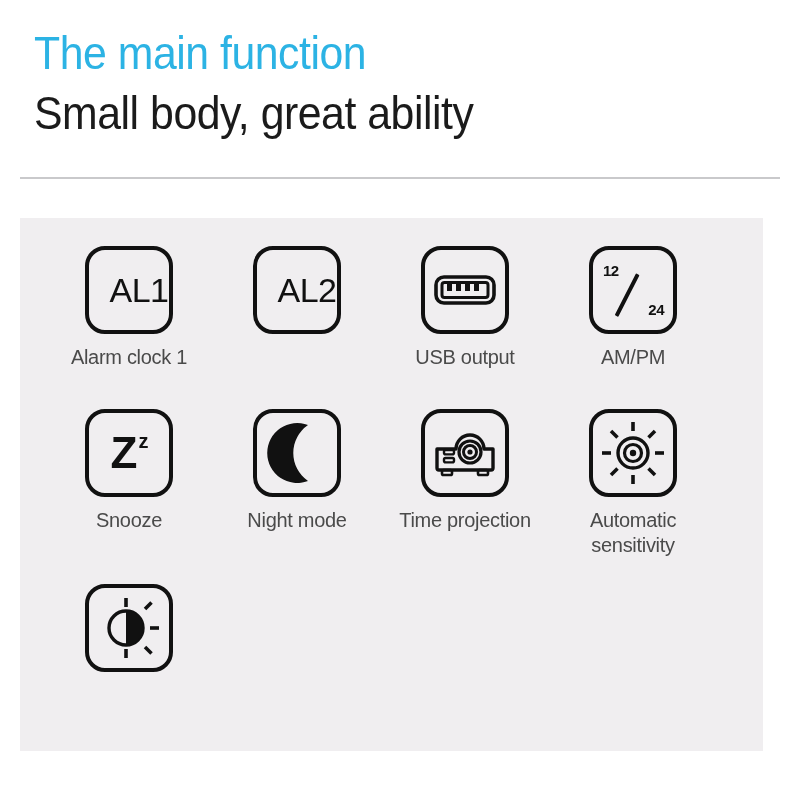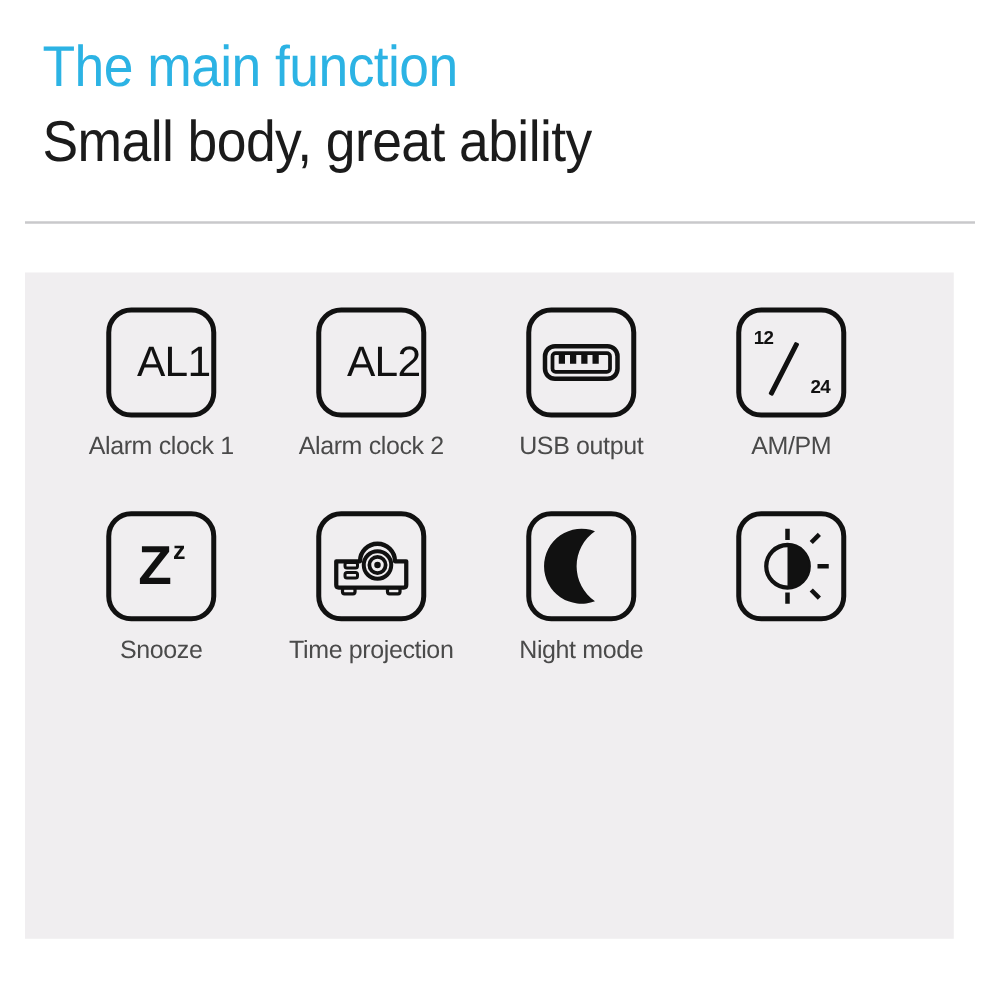--- a/index.html
+++ b/index.html
@@ -174,21 +174,20 @@
         <div class="iconbox">
           <span class="glyph glyph-al">AL1</span>
         </div>
         <div class="label">Alarm clock 1</div>
       </div>
 
       <div class="cell">
         <div class="iconbox">
           <span class="glyph glyph-al">AL2</span>
         </div>
-        <div class="label">Alarm clock 2</div>
       </div>
 
       <div class="cell">
         <div class="iconbox">
           <svg width="70" height="70" viewBox="0 0 70 70" aria-hidden="true">
             <rect x="6" y="22" width="58" height="26" rx="8" ry="8" fill="none" stroke="#111111" stroke-width="3.6"></rect>
             <rect x="12" y="27.5" width="46" height="15" rx="2.5" ry="2.5" fill="none" stroke="#111111" stroke-width="3"></rect>
             <rect x="17" y="28" width="5" height="8" fill="#111111"></rect>
             <rect x="26" y="28" width="5" height="8" fill="#111111"></rect>
             <rect x="35" y="28" width="5" height="8" fill="#111111"></rect>
@@ -211,48 +210,69 @@
 
       <div class="cell">
         <div class="iconbox">
           <span class="glyph glyph-z"><span>Z</span><sup>z</sup></span>
         </div>
         <div class="label">Snooze</div>
       </div>
 
       <div class="cell">
         <div class="iconbox">
+          <svg width="68" height="68" viewBox="0 0 68 68" aria-hidden="true">
+            <path d="M45 6 A30 30 0 1 0 45 62 A34 34 0 0 1 45 6 Z" fill="#111111"></path>
+          </svg>
+        </div>
+        <div class="label">Night mode</div>
+      </div>
+
+      <div class="cell">
+        <div class="iconbox">
           <svg width="74" height="74" viewBox="0 0 74 74" aria-hidden="true">
 
             <path d="M9 33 L9 52 Q9 54 11 54 L63 54 Q65 54 65 52 L65 33 L56 33
                      A14 14 0 0 0 28 33 Z" fill="none" stroke="#111111" stroke-width="3.4" stroke-linejoin="round"></path>
 
             <circle cx="42" cy="36" r="11" fill="none" stroke="#111111" stroke-width="3.2"></circle>
             <circle cx="42" cy="36" r="6.5" fill="none" stroke="#111111" stroke-width="3"></circle>
             <circle cx="42" cy="36" r="2.6" fill="#111111"></circle>
 
             <rect x="16" y="34" width="10" height="4.4" rx="1.6" fill="none" stroke="#111111" stroke-width="2.4"></rect>
             <rect x="16" y="42" width="10" height="4.4" rx="1.6" fill="none" stroke="#111111" stroke-width="2.4"></rect>
 
             <rect x="14" y="54" width="10" height="5" rx="1.6" fill="none" stroke="#111111" stroke-width="2.6"></rect>
             <rect x="50" y="54" width="10" height="5" rx="1.6" fill="none" stroke="#111111" stroke-width="2.6"></rect>
           </svg>
         </div>
         <div class="label">Time projection</div>
       </div>
 
-      <div class="cell">
-        <div class="iconbox">
-          <svg width="68" height="68" viewBox="0 0 68 68" aria-hidden="true">
-            <path d="M45 6 A30 30 0 1 0 45 62 A34 34 0 0 1 45 6 Z" fill="#111111"></path>
-          </svg>
-        </div>
-        <div class="label">Night mode</div>
-      </div>
-
+      <div class="cell tall">
+        <div class="iconbox">
+          <svg width="72" height="72" viewBox="0 0 72 72" aria-hidden="true">
+            <g stroke="#111111" stroke-width="3.6" stroke-linecap="butt">
+              <line x1="36" y1="5" x2="36" y2="14"></line>
+              <line x1="36" y1="58" x2="36" y2="67"></line>
+              <line x1="5" y1="36" x2="14" y2="36"></line>
+              <line x1="58" y1="36" x2="67" y2="36"></line>
+              <line x1="14" y1="14" x2="20.5" y2="20.5"></line>
+              <line x1="51.5" y1="51.5" x2="58" y2="58"></line>
+              <line x1="58" y1="14" x2="51.5" y2="20.5"></line>
+              <line x1="20.5" y1="51.5" x2="14" y2="58"></line>
+            </g>
+            <circle cx="36" cy="36" r="15" fill="none" stroke="#111111" stroke-width="3.4"></circle>
+            <circle cx="36" cy="36" r="8.5" fill="none" stroke="#111111" stroke-width="3.2"></circle>
+            <circle cx="36" cy="36" r="3.2" fill="#111111"></circle>
+          </svg>
+        </div>
+        <div class="label">Automatic
+sensitivity</div>
+      </div>
 
       <div class="cell tall">
         <div class="iconbox">
           <svg width="72" height="72" viewBox="0 0 72 72" aria-hidden="true">
             <g stroke="#111111" stroke-width="3.6" stroke-linecap="butt">
               <line x1="33" y1="6" x2="33" y2="15"></line>
               <line x1="33" y1="57" x2="33" y2="66"></line>
               <line x1="57" y1="36" x2="66" y2="36"></line>
               <line x1="52" y1="17" x2="58.5" y2="10.5"></line>
               <line x1="52" y1="55" x2="58.5" y2="61.5"></line>

